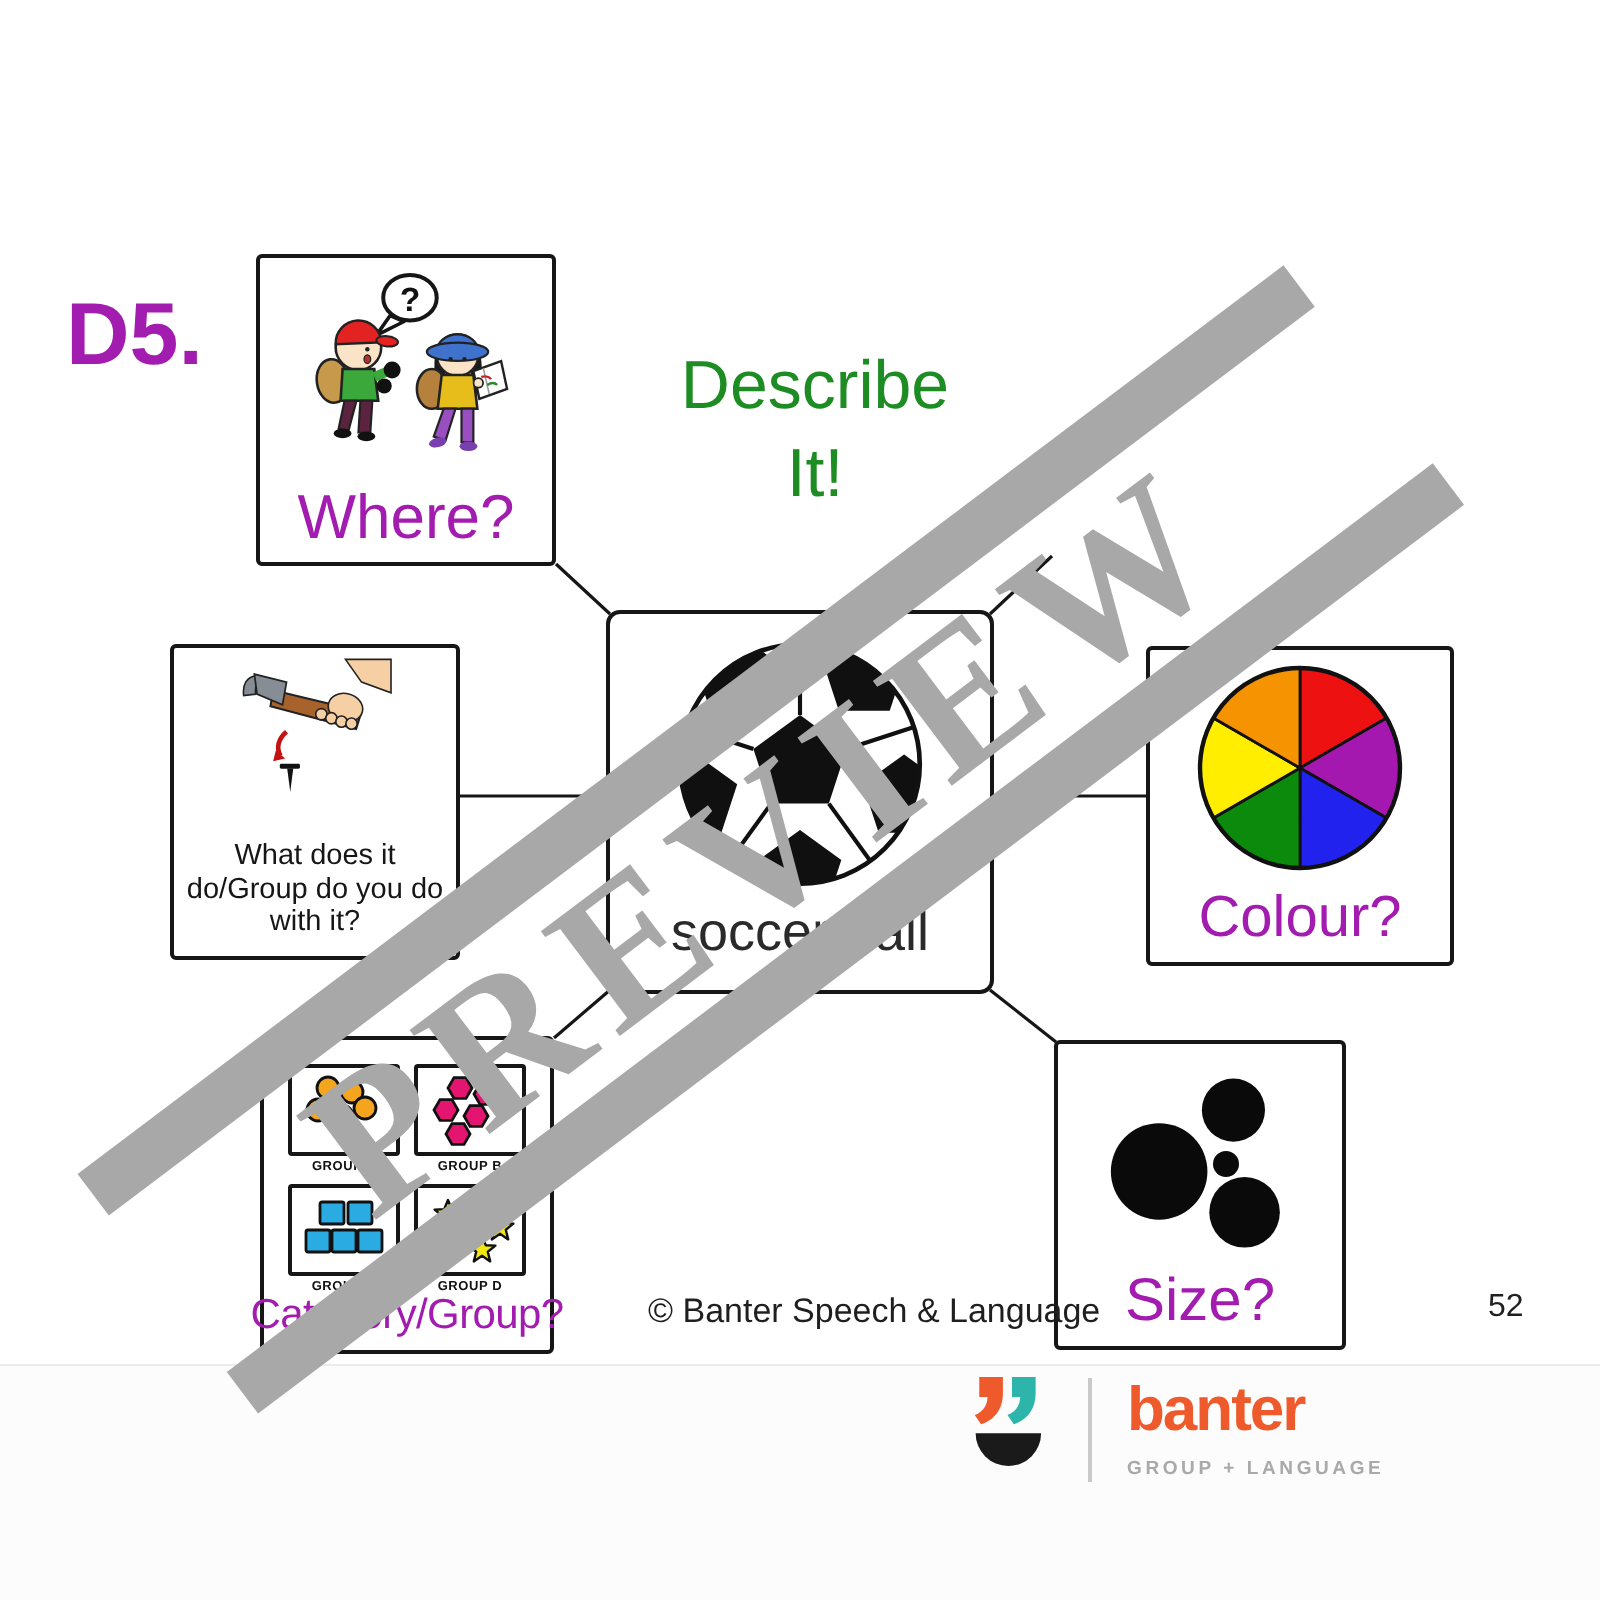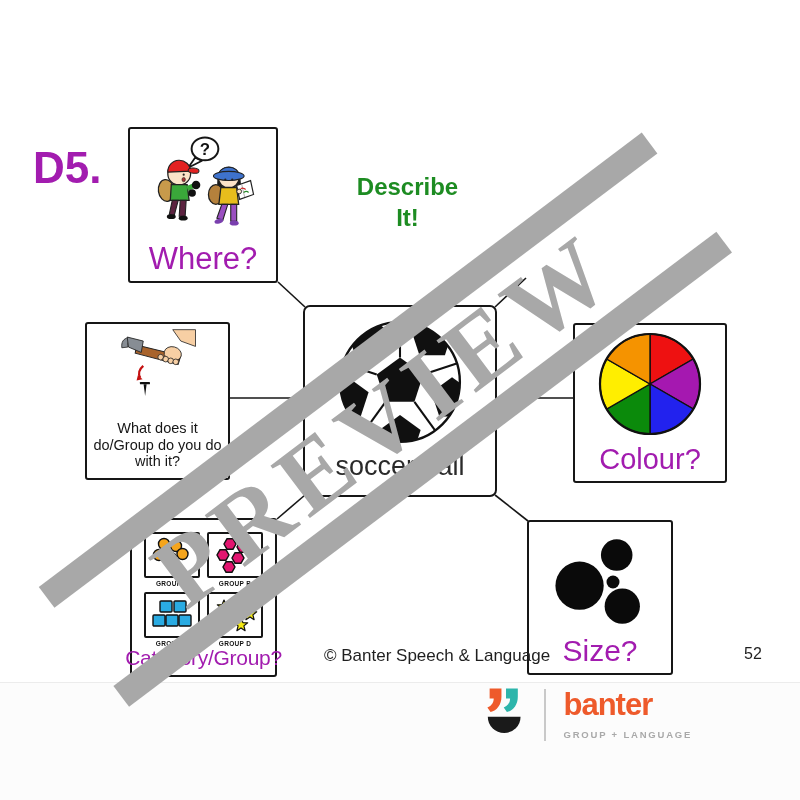--- a/index.html
+++ b/index.html
@@ -5,21 +5,21 @@
   html,body { margin:0; padding:0; background:#ffffff; }
   #sheet {
     position:relative; width:800px; height:800px; background:#ffffff;
     font-family:"Liberation Sans", sans-serif; overflow:hidden;
   }
   .abs { position:absolute; }
 
   
   #d5-label { left:33px; top:146px; font-size:44px; font-weight:600; color:#a21caf; line-height:1; z-index:2;}
   #title { left:320px; top:172px; width:175px; text-align:center; color:#1d8c22;
-           font-size:24px; font-weight:700; line-height:1.28; z-index:2;}
+           font-size:34px; font-weight:400; line-height:1.28; z-index:2;}
 
   
   #connectors { left:0; top:0; z-index:1; }
 
   
   .ibox {
     position:absolute; background:#fff; border:2.5px solid #161616; border-radius:3px;
     display:flex; flex-direction:column; align-items:center; justify-content:space-between;
     z-index:2; box-sizing:border-box;
   }

